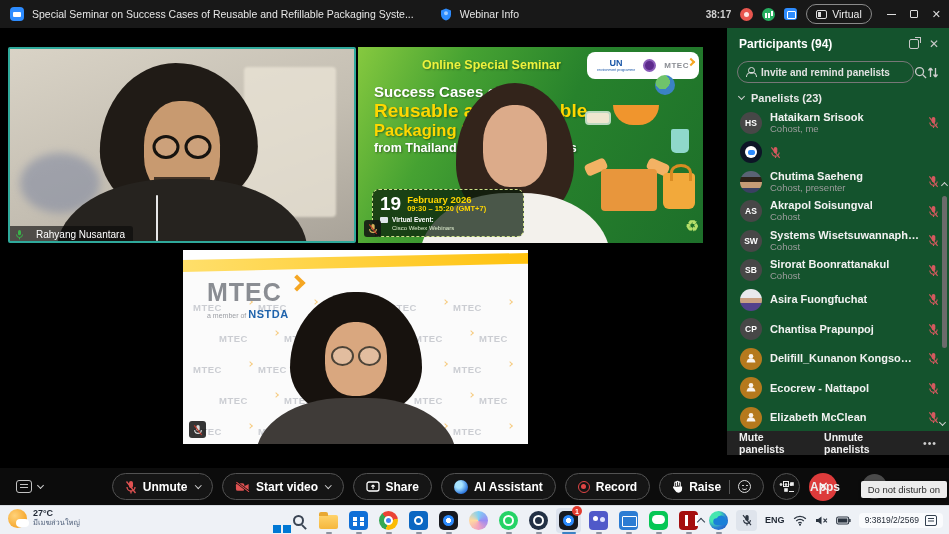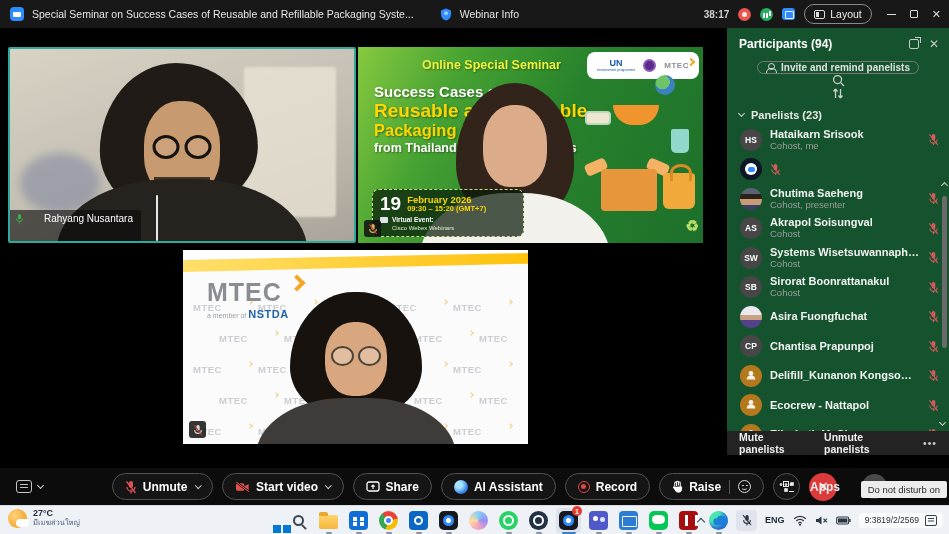--- a/index.html
+++ b/index.html
@@ -35,21 +35,21 @@
   .tile1{left:8px;top:19px;width:348px;height:196px;border:2px solid #2fa99b;border-radius:2px;background:linear-gradient(160deg,#d9d3c6 0%,#c4beb2 55%,#a9a399 100%);}
   .t1-door{position:absolute;right:18px;top:18px;width:92px;height:150px;background:#e9e3d5;border-radius:4px;opacity:.8;filter:blur(1px);}
   .t1-blob{position:absolute;left:10px;bottom:28px;width:80px;height:60px;background:#7d86a0;border-radius:50%;opacity:.55;filter:blur(4px);}
   .t1-hair{position:absolute;left:50%;top:14px;width:158px;height:152px;transform:translateX(-52%);background:#201b16;border-radius:48% 52% 55% 45%/58% 55% 45% 42%;}
   .t1-face{position:absolute;left:50%;top:52px;width:76px;height:96px;transform:translateX(-50%);background:#c89a70;border-radius:46% 46% 42% 42%;}
   .t1-glass{position:absolute;left:50%;top:86px;transform:translateX(-50%);display:flex;gap:5px;}
   .t1-glass i{width:27px;height:24px;border:3px solid #16130f;border-radius:50%;display:block;background:rgba(255,255,255,.08);}
   .t1-beard{position:absolute;left:50%;top:128px;width:56px;height:32px;transform:translateX(-50%);background:#2a211a;border-radius:0 0 40% 40%/0 0 60% 60%;opacity:.85;}
   .t1-body{position:absolute;left:50%;bottom:-16px;width:250px;height:78px;transform:translateX(-50%);background:#26231f;border-radius:46% 46% 0 0/90% 90% 0 0;}
   .t1-wire{position:absolute;left:50%;bottom:0;width:2px;height:46px;transform:translateX(-26px);background:#e8e8e8;border-radius:2px;}
-  .name-tag{position:absolute;left:0;bottom:0;display:flex;align-items:flex-start;gap:20px;background:rgba(10,10,10,.62);padding:3px 8px 17px 5px;border-radius:0 3px 0 0;}
+  .name-tag{position:absolute;left:0;bottom:0;display:flex;align-items:flex-start;gap:12px;background:rgba(10,10,10,.62);padding:3px 8px 1px 5px;border-radius:0 3px 0 0;}
   .name-tag span{color:#fff;font-size:10px;}
 
   .tile2{left:358px;top:19px;width:345px;height:196px;background:linear-gradient(115deg,#86c93f 0%,#46a232 26%,#27822c 55%,#1d6f2a 100%);}
   .p-kicker{position:absolute;left:16px;top:11px;color:#eef23d;font-size:12.5px;font-weight:800;text-shadow:1px 1px 2px rgba(0,0,0,.35);margin-left:48px;}
   .p-t1{position:absolute;left:16px;top:36px;color:#fff;font-size:15px;font-weight:800;text-shadow:1px 1px 2px rgba(0,0,0,.4);}
   .p-t2{position:absolute;left:16px;top:53px;color:#ffd700;font-size:19px;font-weight:800;text-shadow:1px 1px 2px rgba(0,0,0,.4);}
   .p-t3{position:absolute;left:16px;top:74px;color:#ffd700;font-size:16.5px;font-weight:800;text-shadow:1px 1px 2px rgba(0,0,0,.4);}
   .p-sub{position:absolute;left:16px;top:94px;color:#fff;font-size:12.5px;font-weight:700;text-shadow:1px 1px 2px rgba(0,0,0,.4);}
   .logobox{position:absolute;top:5px;right:4px;width:112px;height:27px;background:#fff;border-radius:8px;display:flex;align-items:center;justify-content:space-around;padding:0 6px;}
   .un-wrap{display:flex;flex-direction:column;align-items:center;line-height:1;}
@@ -105,21 +105,21 @@
   .t3-body{position:absolute;left:50%;bottom:-12px;width:200px;height:58px;transform:translateX(-50%);background:#3f3b38;border-radius:44% 44% 0 0/100% 100% 0 0;}
 
   
   .panel{position:absolute;top:28px;right:0;width:222px;height:427px;background:#14532d;color:#eee;margin-left:8px;}
   .p-head{display:flex;align-items:center;padding:9px 10px 6px 12px;}
   .p-head .ttl{font-size:12px;font-weight:700;color:#fff;flex:1;}
   .p-head .ic{color:#c9c9c9;margin-left:10px;}
   .popout-ic{width:10px;height:10px;border:1.2px solid #c9c9c9;border-radius:2px;position:relative;display:inline-block;}
   .popout-ic::after{content:"";position:absolute;right:-3px;top:-3px;width:5px;height:5px;border-top:1.2px solid #c9c9c9;border-right:1.2px solid #c9c9c9;}
   .x-ic{font-size:12px;line-height:10px;}
-  .p-invite{display:flex;align-items:center;gap:0;padding:4px 10px 6px 10px;flex-direction:column;}
+  .p-invite{display:flex;align-items:center;gap:0;padding:4px 10px 6px 10px;}
   .inv-pill{flex:1;display:flex;align-items:center;gap:5px;height:22px;border:1px solid #777;border-radius:12px;padding:0 8px;color:#e2e2e2;font-size:10px;font-weight:700;background:transparent;}
   .pers-add{width:10px;height:10px;position:relative;}
   .pers-add::before{content:"";position:absolute;left:2px;top:0;width:5px;height:5px;border:1.2px solid #ddd;border-radius:50%;}
   .pers-add::after{content:"";position:absolute;left:0;bottom:0;width:9px;height:4px;border:1.2px solid #ddd;border-bottom:none;border-radius:5px 5px 0 0;}
   .p-group{display:flex;align-items:center;gap:7px;padding:3px 10px 4px 12px;font-size:11px;color:#e8e8e8;font-weight:700;}
   .chev{display:inline-block;width:5px;height:5px;border-right:1.4px solid #cfcfcf;border-bottom:1.4px solid #cfcfcf;transform:rotate(45deg);margin-top:-3px;}
   .chev.up{transform:rotate(-135deg);margin-top:3px;}
   .p-list{position:relative;}
   .prow{display:flex;align-items:center;height:29.5px;padding:0 10px 0 13px;gap:8px;}
   .av{width:22px;height:22px;border-radius:50%;flex:none;background:#474747;color:#fff;display:flex;align-items:center;justify-content:center;font-size:8.5px;font-weight:700;position:relative;overflow:hidden;}
@@ -234,21 +234,21 @@
         <path d="M6 3.2a2 2 0 1 1 0 4 2 2 0 0 1 0-4z" fill="#9ecbff"></path>
       </svg>
     <span class="tb-webinfo">Webinar Info</span>
     <div class="tb-right">
       <span class="timer">38:17</span>
       <span class="rec-ic"></span>
       <span class="sig-ic"></span>
       <span class="feat-ic"></span>
       <button class="layout-btn">
         <span class="layout-ic"></span>
-        <span>Layout</span>
+        <span>Virtual</span>
       </button>
       <div class="winctl">
         <span class="w-min"></span>
         <span class="w-max"></span>
         <span class="w-close">✕</span>
       </div>
     </div>
   </div>
 
   <div class="stage">

